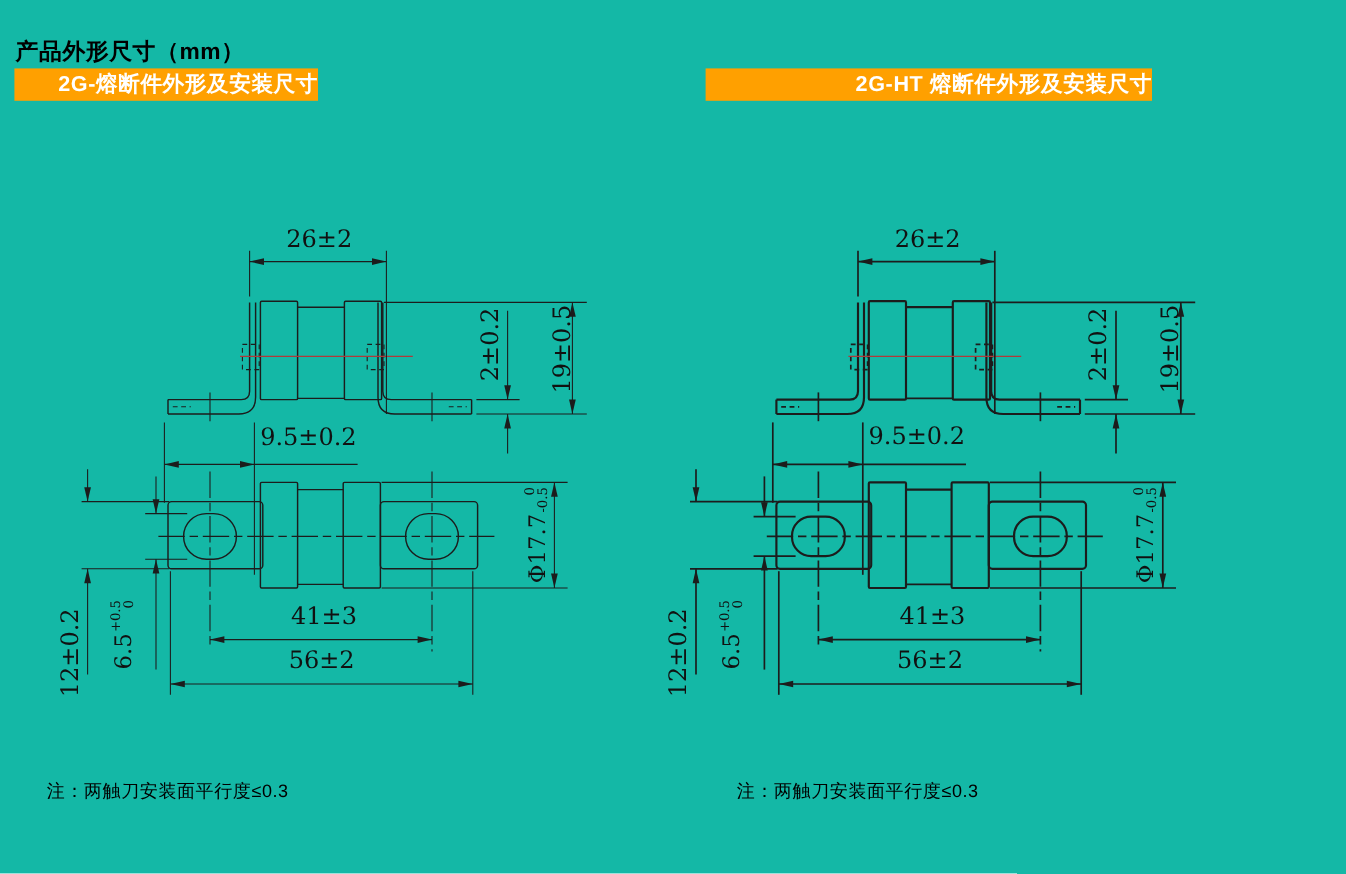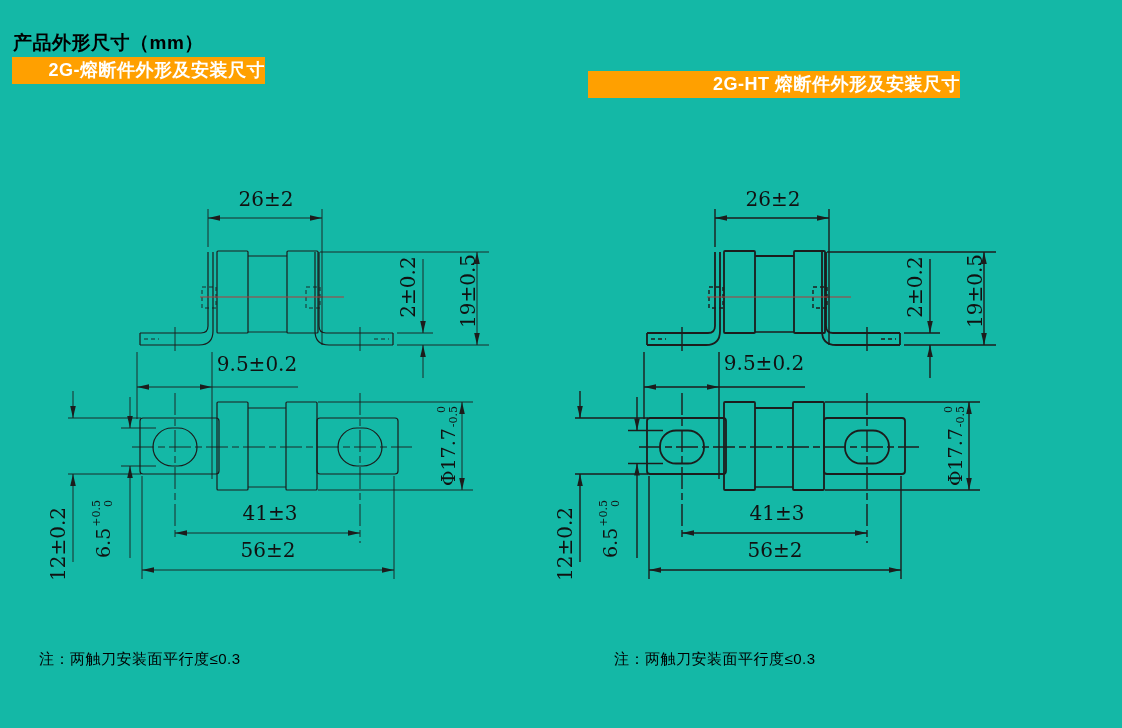--- a/index.html
+++ b/index.html
@@ -20,21 +20,21 @@
   .note{position:absolute;font-size:15px;color:#000;letter-spacing:0.5px;margin-left:24px;}
 </style>
 </head>
 <body>
 
 <div id="page">
 
   <div class="page-title">产品外形尺寸（mm）</div>
 
   <div class="section-bar" id="bar-left" style="background: rgb(255, 160, 0);">2G-熔断件外形及安装尺寸</div>
-  <div class="section-bar" id="bar-right" style="background: rgb(255, 160, 0); margin-top: 14px;">2G-HT 熔断件外形及安装尺寸</div>
+  <div class="section-bar" id="bar-right" style="background: rgb(255, 160, 0);">2G-HT 熔断件外形及安装尺寸</div>
 
   <svg class="draw" id="cad" width="1122" height="728" viewBox="0 0 1122 728">
     <g id="gLeft">
         <rect x="217" y="251" width="31" height="82" rx="1" ry="1" fill="none" stroke="#1c1c1c" stroke-width="1.2"></rect>
         <rect x="287" y="251" width="31" height="82" rx="1" ry="1" fill="none" stroke="#1c1c1c" stroke-width="1.2"></rect>
         <line x1="248" y1="256" x2="287" y2="256" stroke="#1c1c1c" stroke-width="1.2"></line>
         <line x1="248" y1="332" x2="287" y2="332" stroke="#1c1c1c" stroke-width="0.9"></line>
         <path d="M208,252 V326 Q208,333 201,333 H140" fill="none" stroke="#1c1c1c" stroke-width="1.2"></path>
         <path d="M213,252 V331 Q213,345 199,345 H140" fill="none" stroke="#1c1c1c" stroke-width="1.2"></path>
         <line x1="140" y1="333" x2="140" y2="345" stroke="#1c1c1c" stroke-width="1.2"></line>

